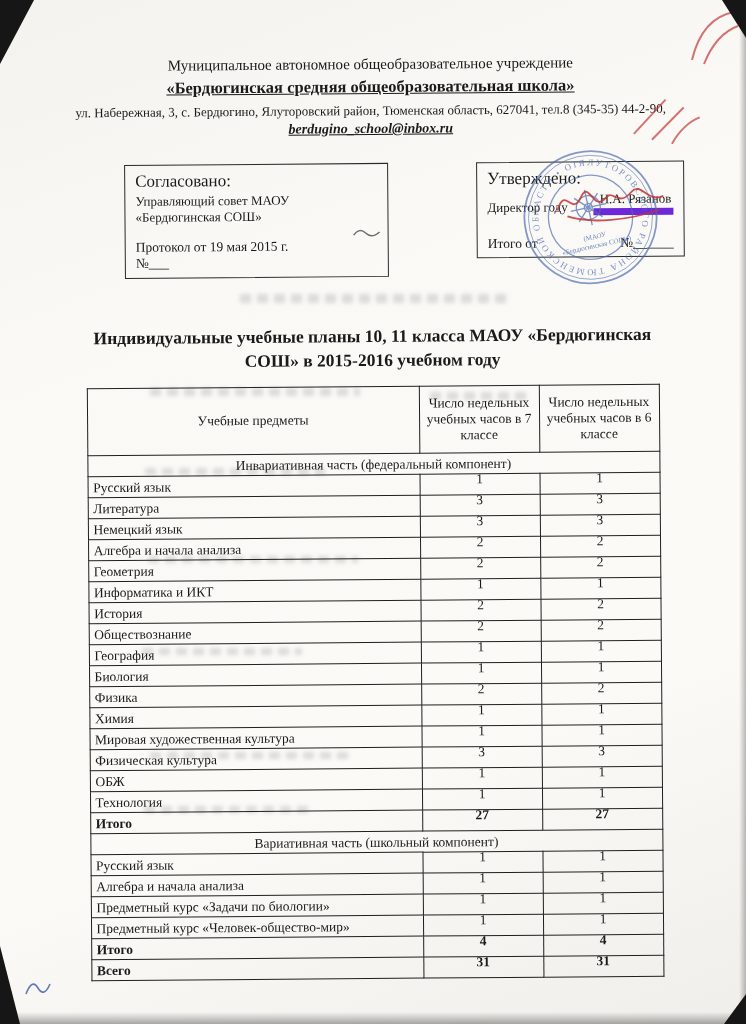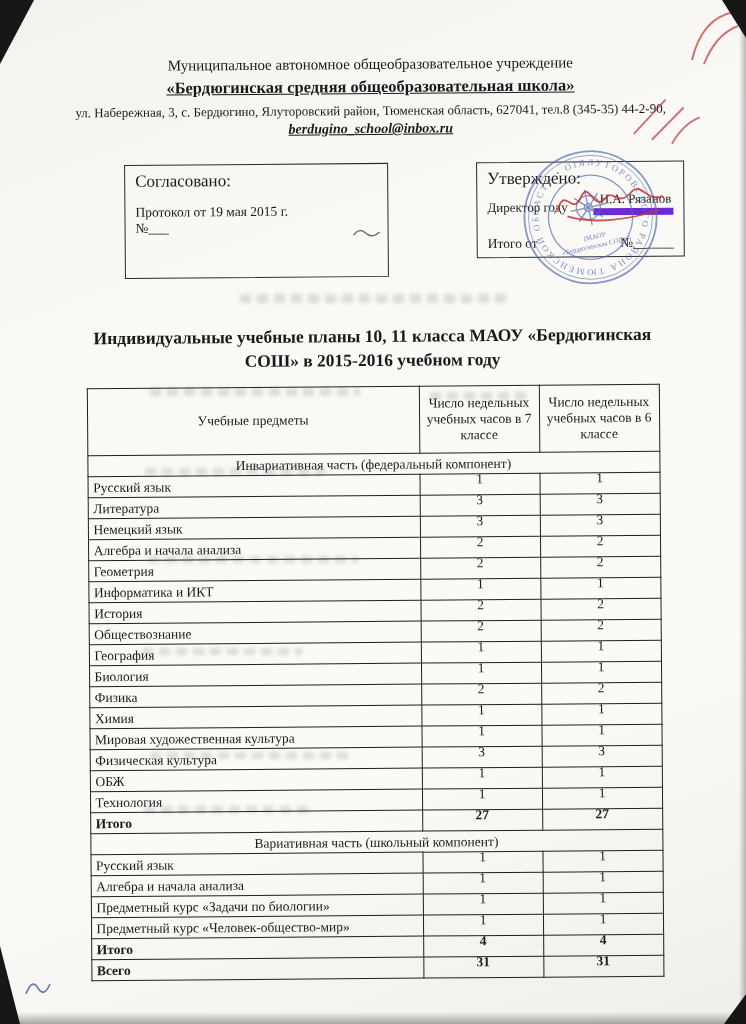--- a/index.html
+++ b/index.html
@@ -63,20 +63,21 @@
 
   <div class="content">
     <div class="h-line1">Муниципальное автономное общеобразовательное учреждение</div>
     <div class="h-line2">«Бердюгинская средняя общеобразовательная школа»</div>
     <div class="h-line3">ул. Набережная, 3,  с. Бердюгино,  Ялуторовский район,  Тюменская область, 627041, тел.8 (345-35) 44-2-90,</div>
     <div class="h-line4">berdugino_school@inbox.ru</div>
 
     <div class="approval">
       <div class="box box-agreed">
         <div class="agreed-title">Согласовано:</div>
+        <div class="agreed-body">Управляющий совет МАОУ «Бердюгинская СОШ»</div>
         <div class="agreed-protocol">Протокол от 19 мая 2015 г.</div>
         <div class="agreed-number">№___</div>
       </div>
 
       <div class="box box-approved">
         <div class="approved-title">Утверждено:</div>
         <div class="approved-role-line">
           <span>Директор году</span>
           <span class="approved-name">Н.А. Рязанов</span>
         </div>

